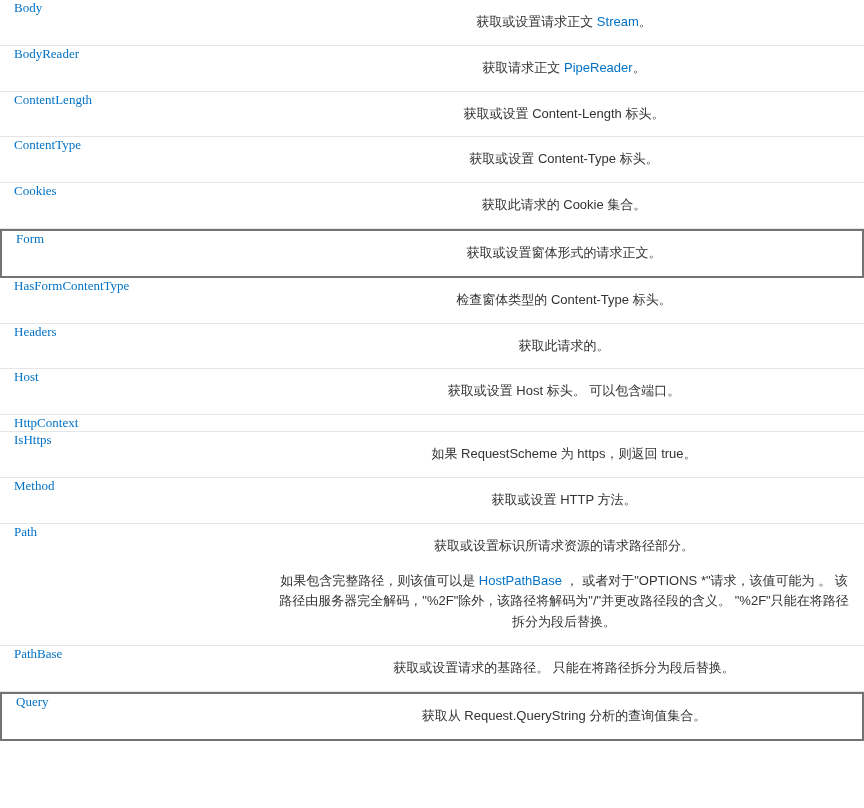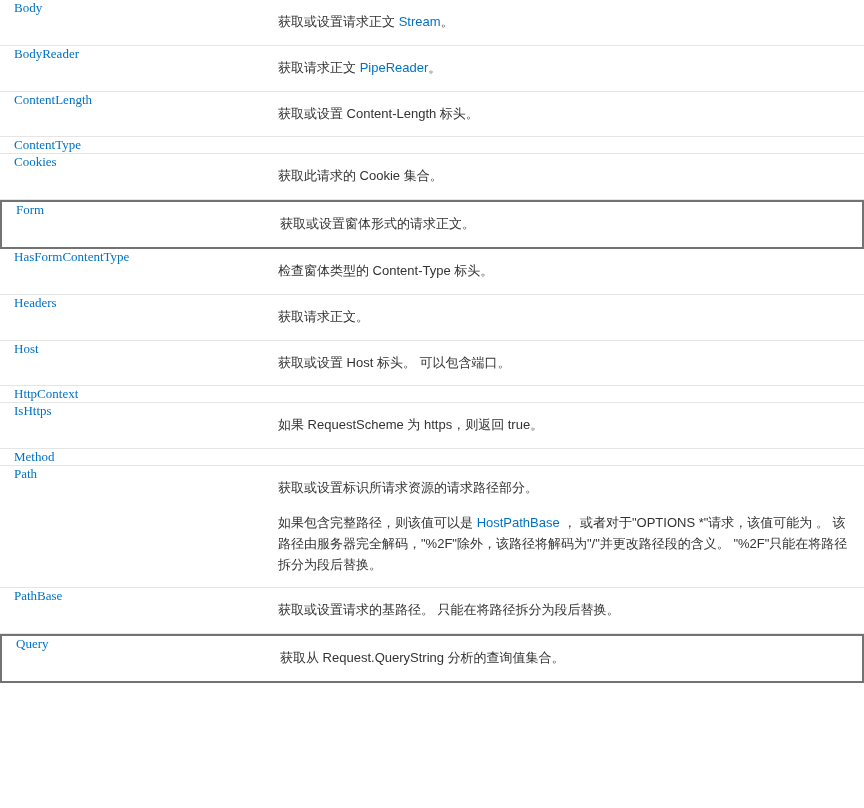--- a/index.html
+++ b/index.html
@@ -24,20 +24,21 @@
     width: 278px;
     padding: 0 14px;
     flex-shrink: 0;
     font-family: Liberation Serif, serif;
   }
   .cell-desc {
     flex: 1;
     padding: 12px 14px 12px 0;
     line-height: 1.6;
     color: #333;
+    text-align: center;
   }
   a.prop-link {
     color: #0072c6;
     text-decoration: none;
     cursor: pointer;
   }
   a.inline-link {
     color: #0072c6;
     text-decoration: none;
     cursor: pointer;
@@ -65,20 +66,23 @@
       </div>
     </div>
     <div class="row">
       <div class="cell-name"><a class="prop-link">ContentLength</a></div>
       <div class="cell-desc">
         <p class="desc-block"><span>获取或设置 Content-Length 标头。</span></p>
       </div>
     </div>
     <div class="row">
       <div class="cell-name"><a class="prop-link">ContentType</a></div>
+      <div class="cell-desc">
+        <p class="desc-block"><span>获取或设置 Content-Type 标头。</span></p>
+      </div>
     </div>
     <div class="row">
       <div class="cell-name"><a class="prop-link">Cookies</a></div>
       <div class="cell-desc">
         <p class="desc-block"><span>获取此请求的 Cookie 集合。</span></p>
       </div>
     </div>
     <div class="row highlight">
       <div class="cell-name"><a class="prop-link">Form</a></div>
       <div class="cell-desc">
@@ -87,40 +91,43 @@
     </div>
     <div class="row">
       <div class="cell-name"><a class="prop-link">HasFormContentType</a></div>
       <div class="cell-desc">
         <p class="desc-block"><span>检查窗体类型的 Content-Type 标头。</span></p>
       </div>
     </div>
     <div class="row">
       <div class="cell-name"><a class="prop-link">Headers</a></div>
       <div class="cell-desc">
-        <p class="desc-block"><span>获取请求正文。</span></p>
+        <p class="desc-block"><span>获取此请求的。</span></p>
       </div>
     </div>
     <div class="row">
       <div class="cell-name"><a class="prop-link">Host</a></div>
       <div class="cell-desc">
         <p class="desc-block"><span>获取或设置 Host 标头。 可以包含端口。</span></p>
       </div>
     </div>
     <div class="row">
       <div class="cell-name"><a class="prop-link">HttpContext</a></div>
     </div>
     <div class="row">
       <div class="cell-name"><a class="prop-link">IsHttps</a></div>
       <div class="cell-desc">
         <p class="desc-block"><span>如果 RequestScheme 为 https，则返回 true。</span></p>
       </div>
     </div>
     <div class="row">
       <div class="cell-name"><a class="prop-link">Method</a></div>
+      <div class="cell-desc">
+        <p class="desc-block"><span>获取或设置 HTTP 方法。</span></p>
+      </div>
     </div>
     <div class="row">
       <div class="cell-name"><a class="prop-link">Path</a></div>
       <div class="cell-desc">
         <p class="desc-block"><span>获取或设置标识所请求资源的请求路径部分。</span></p>
         <p class="desc-block"><span>如果包含完整路径，则该值可以是 </span><a class="inline-link">Host</a><a class="inline-link">PathBase</a><span> ， 或者对于"OPTIONS *"请求，该值可能为 。 该路径由服务器完全解码，"%2F"除外，该路径将解码为"/"并更改路径段的含义。 "%2F"只能在将路径拆分为段后替换。</span></p>
       </div>
     </div>
     <div class="row">
       <div class="cell-name"><a class="prop-link">PathBase</a></div>

